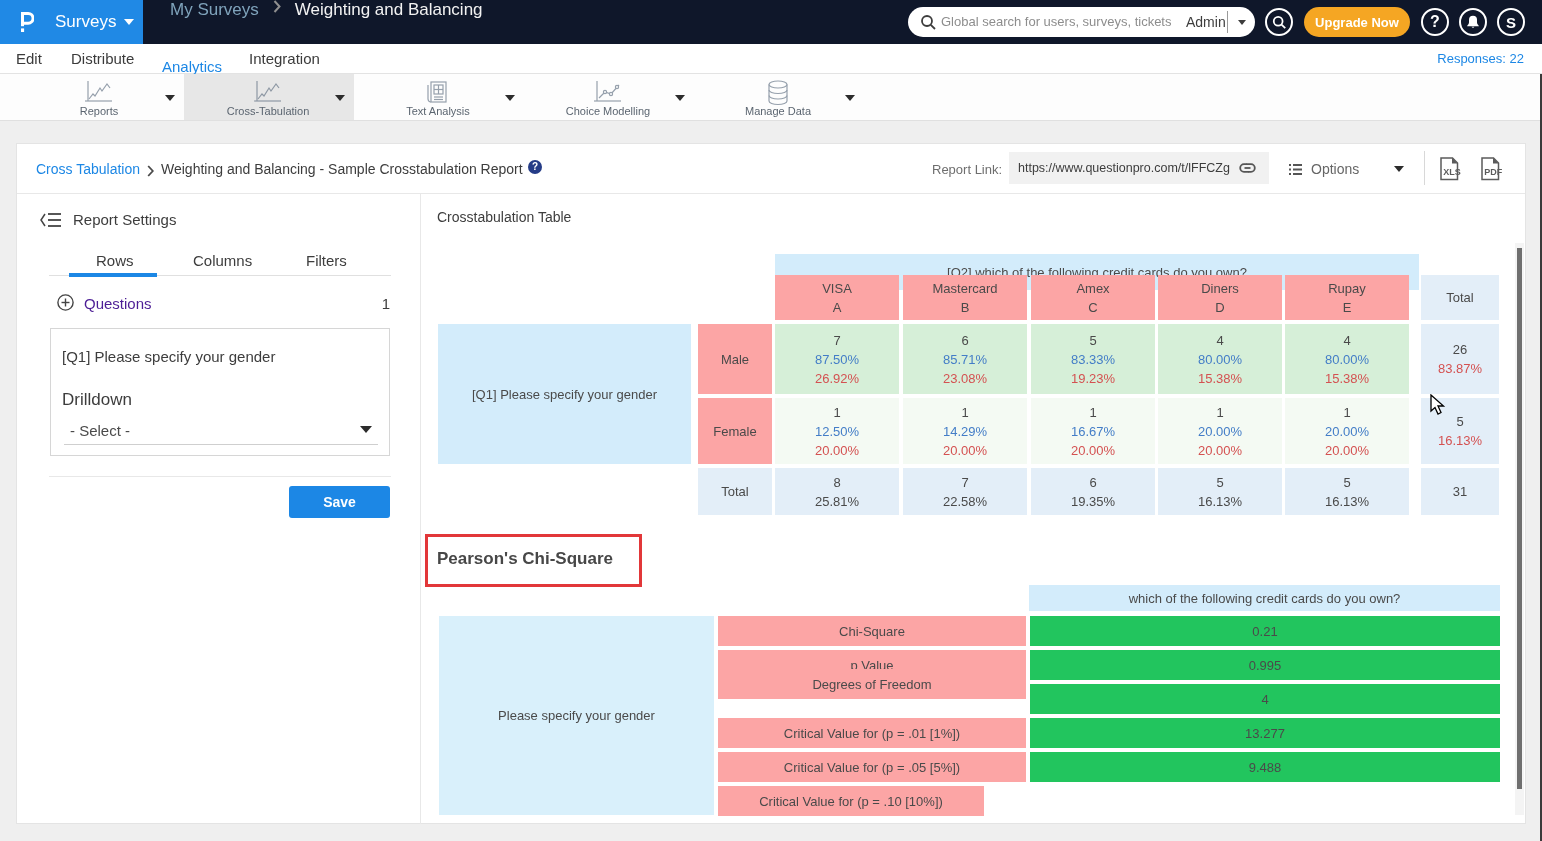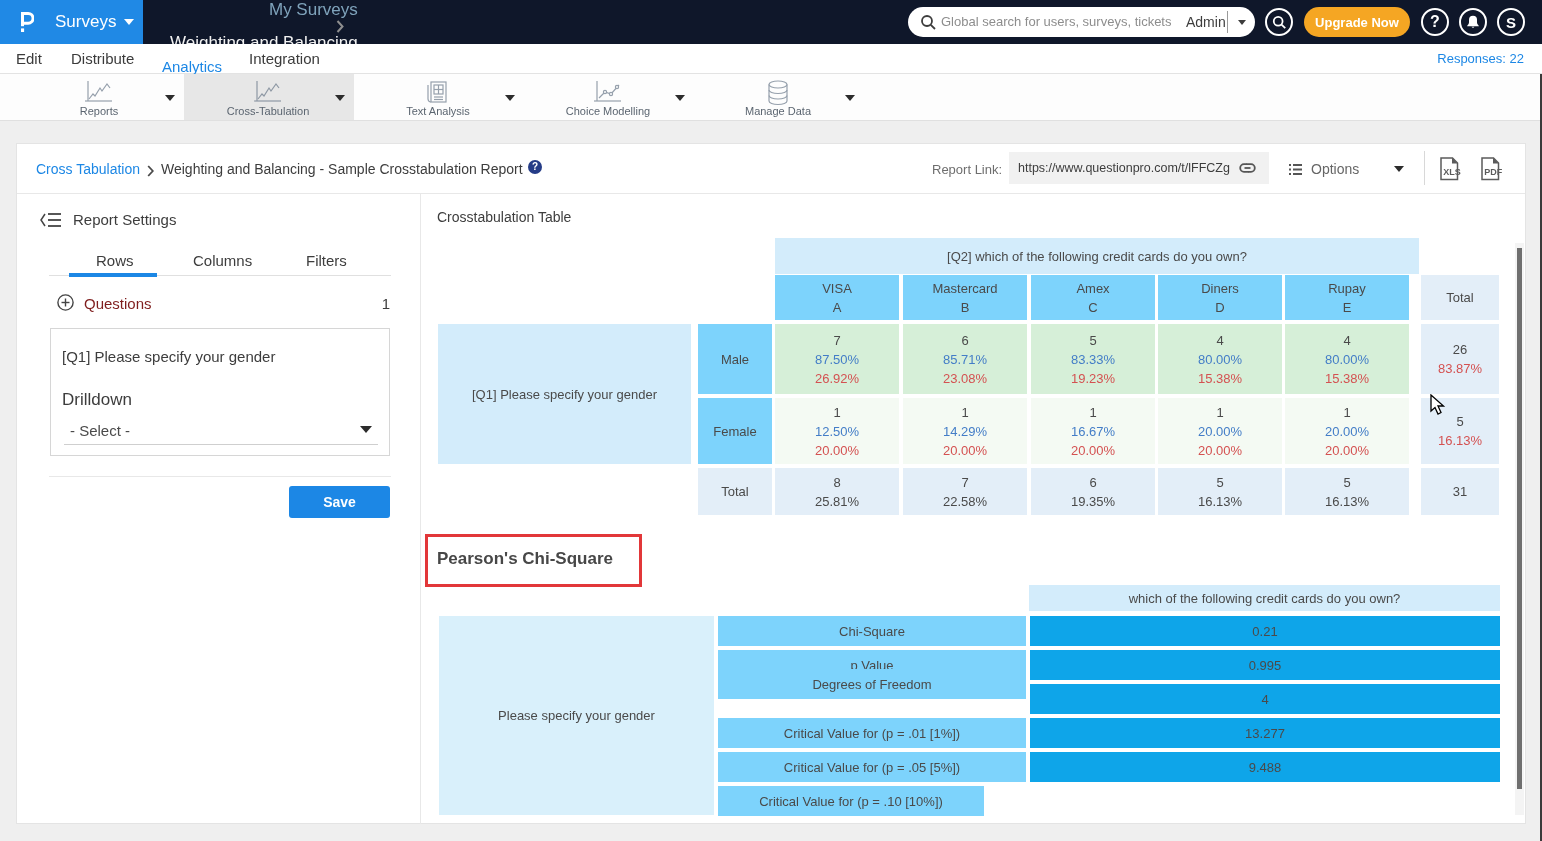--- a/index.html
+++ b/index.html
@@ -7,21 +7,21 @@
 body { font-family:"Liberation Sans", sans-serif; position:relative; background:#efefef; color:#3d3d3d; }
 .abs { position:absolute; }
 
 
 .topbar { position:absolute; left:0; top:0; width:1542px; height:44px; background:#0f172a; }
 .brand { position:absolute; left:0; top:0; width:143px; height:44px; background:#2089e5; display:flex; align-items:center; }
 .brand .logo { margin-left:21px; }
 .brand .word { color:#fff; font-size:17px; margin-left:21px; }
 .brand .caret { margin-left:8px; }
 .caret-down-w { width:0; height:0; border-left:5px solid transparent; border-right:5px solid transparent; border-top:6px solid #fff; display:inline-block; }
-.crumb-top { position:absolute; top:0; height:61px; display:flex; align-items:flex-end;flex-direction:column; }
+.crumb-top { position:absolute; top:0; height:61px; display:flex; align-items:flex-start; }
 .mysurveys { color:#7fa3bb; font-size:17px; }
 .crumb-sep { margin:0 14px; display:flex; align-items:center; }
 .crumb-title { color:#f2f2f2; font-size:17px; }
 .searchpill { position:absolute; left:908px; top:7px; width:347px; height:30px; background:#fff; border-radius:15px; }
 .searchpill svg { position:absolute; left:12px; top:7px; }
 .searchpill .ph { position:absolute; left:33px; top:7px; color:#8d8d8d; font-size:13px; white-space:nowrap; }
 .searchpill .admin { position:absolute; left:278px; top:7px; color:#3d3d3d; font-size:14px; }
 .searchpill .vline { position:absolute; left:319px; top:4px; width:1px; height:22px; background:#9a9a9a; }
 .caret-down-d { position:absolute; left:330px; top:13px; width:0; height:0; border-left:4px solid transparent; border-right:4px solid transparent; border-top:5px solid #3d3d3d; }
 .circ { position:absolute; top:8px; width:28px; height:28px; border:2px solid #fff; border-radius:50%; display:flex; align-items:center; justify-content:center; color:#fff; }
@@ -56,41 +56,41 @@
 .optcaret { position:absolute; left:1377px; top:22px; width:0;height:0; border-left:5px solid transparent; border-right:5px solid transparent; border-top:6px solid #2c2c2c; }
 .vsep { position:absolute; left:1407px; top:7px; width:1px; height:34px; background:#d8d8d8; }
 
 
 .lpanel { position:absolute; left:0; top:50px; width:404px; height:630px; border-right:1px solid #e8e8e8; }
 .rs-head { position:absolute; left:56px; top:17px; font-size:15px; color:#3d3d3d; }
 .tabs-border { position:absolute; left:32px; top:81px; width:342px; height:1px; background:#e0e0e0; }
 .tab { position:absolute; top:58px; font-size:15px; color:#3d3d3d; }
 .tab-underline { position:absolute; left:52px; top:79px; width:88px; height:4px; background:#1c87e5; }
 .q-plus { position:absolute; left:40px; top:100px; }
-.q-label { position:absolute; left:67px; top:101px; font-size:15px; color:#7f1d1d; }
+.q-label { position:absolute; left:67px; top:101px; font-size:15px; color:#4c1d95; }
 .q-count { position:absolute; left:353px; top:101px; width:20px; text-align:right; font-size:15px; color:#3d3d3d; }
 .qbox { position:absolute; left:33px; top:134px; width:340px; height:128px; border:1px solid #d6d6d6; background:#fff; }
 .qbox .q1 { position:absolute; left:11px; top:19px; font-size:15px; color:#3d3d3d; }
 .qbox .dd { position:absolute; left:11px; top:61px; font-size:17px; color:#3d3d3d; }
 .qbox .sel { position:absolute; left:19px; top:93px; font-size:15px; color:#4a4a4a; }
 .qbox .selline { position:absolute; left:13px; top:115px; width:314px; height:1px; background:#cfcfcf; }
 .qbox .selcaret { position:absolute; left:309px; top:97px; width:0;height:0; border-left:6px solid transparent; border-right:6px solid transparent; border-top:7px solid #2c2c2c; }
 .lp-div { position:absolute; left:32px; top:282px; width:342px; height:1px; background:#e8e8e8; }
 .savebtn { position:absolute; left:272px; top:292px; width:101px; height:32px; background:#1c87e5; border-radius:3px; color:#fff; font-size:14px; font-weight:bold; display:flex; align-items:center; justify-content:center; }
 
 
 .ct-title { position:absolute; left:420px; top:65px; font-size:14px; color:#3d3d3d; }
 .cell { position:absolute; display:flex; flex-direction:column; align-items:center; justify-content:center; text-align:center; font-size:13px; color:#4a4a4a; line-height:19px; }
 .cell > div { width:100%; }
 .bg-blue { background:#d3ecfb; }
 .bg-lblue { background:#e3eef8; }
-.bg-gray { background:#7dd3fc; }
+.bg-gray { background:#fca5a5; }
 .bg-green { background:#d6efd8; }
 .bg-fgreen { background:#f4faf3; }
-.bg-vlight { background:#0ea5e9; }
+.bg-vlight { background:#22c55e; }
 .tri { line-height:19px; }
 .tri .b { color:#437dc7; }
 .tri .r { color:#d45151; }
 
 
 .redbox { position:absolute; left:408px; top:390px; width:217px; height:53px; border:3px solid #e23739; background:#fff; }
 .p-head { position:absolute; left:420px; top:405px; font-size:17px; font-weight:bold; color:#474747; }
 
 
 .sb-track { position:absolute; left:1515px; top:243px; width:9px; height:572px; background:#f4f4f4; }
@@ -293,21 +293,21 @@
       <div class="sel">- Select -</div>
       <div class="selline"></div>
       <div class="selcaret"></div>
     </div>
     <div class="lp-div"></div>
     <div class="savebtn">Save</div>
   </div>
 
   <div class="ct-title">Crosstabulation Table</div>
 
-  <div class="cell bg-blue" style="left:758px; top:94px; width:644px; height:36px;">[Q2] which of the following credit cards do you own?</div>
+  <div class="cell bg-blue" style="left:758px; top:110px; width:644px; height:36px;">[Q2] which of the following credit cards do you own?</div>
 
   <div class="cell bg-gray" style="left:758px; top:131px; width:124px; height:45px;">
       <div>VISA</div>
       <div>A</div>
     </div>
   <div class="cell bg-gray" style="left:886px; top:131px; width:124px; height:45px;">
       <div>Mastercard</div>
       <div>B</div>
     </div>
   <div class="cell bg-gray" style="left:1141px; top:131px; width:124px; height:45px;">

